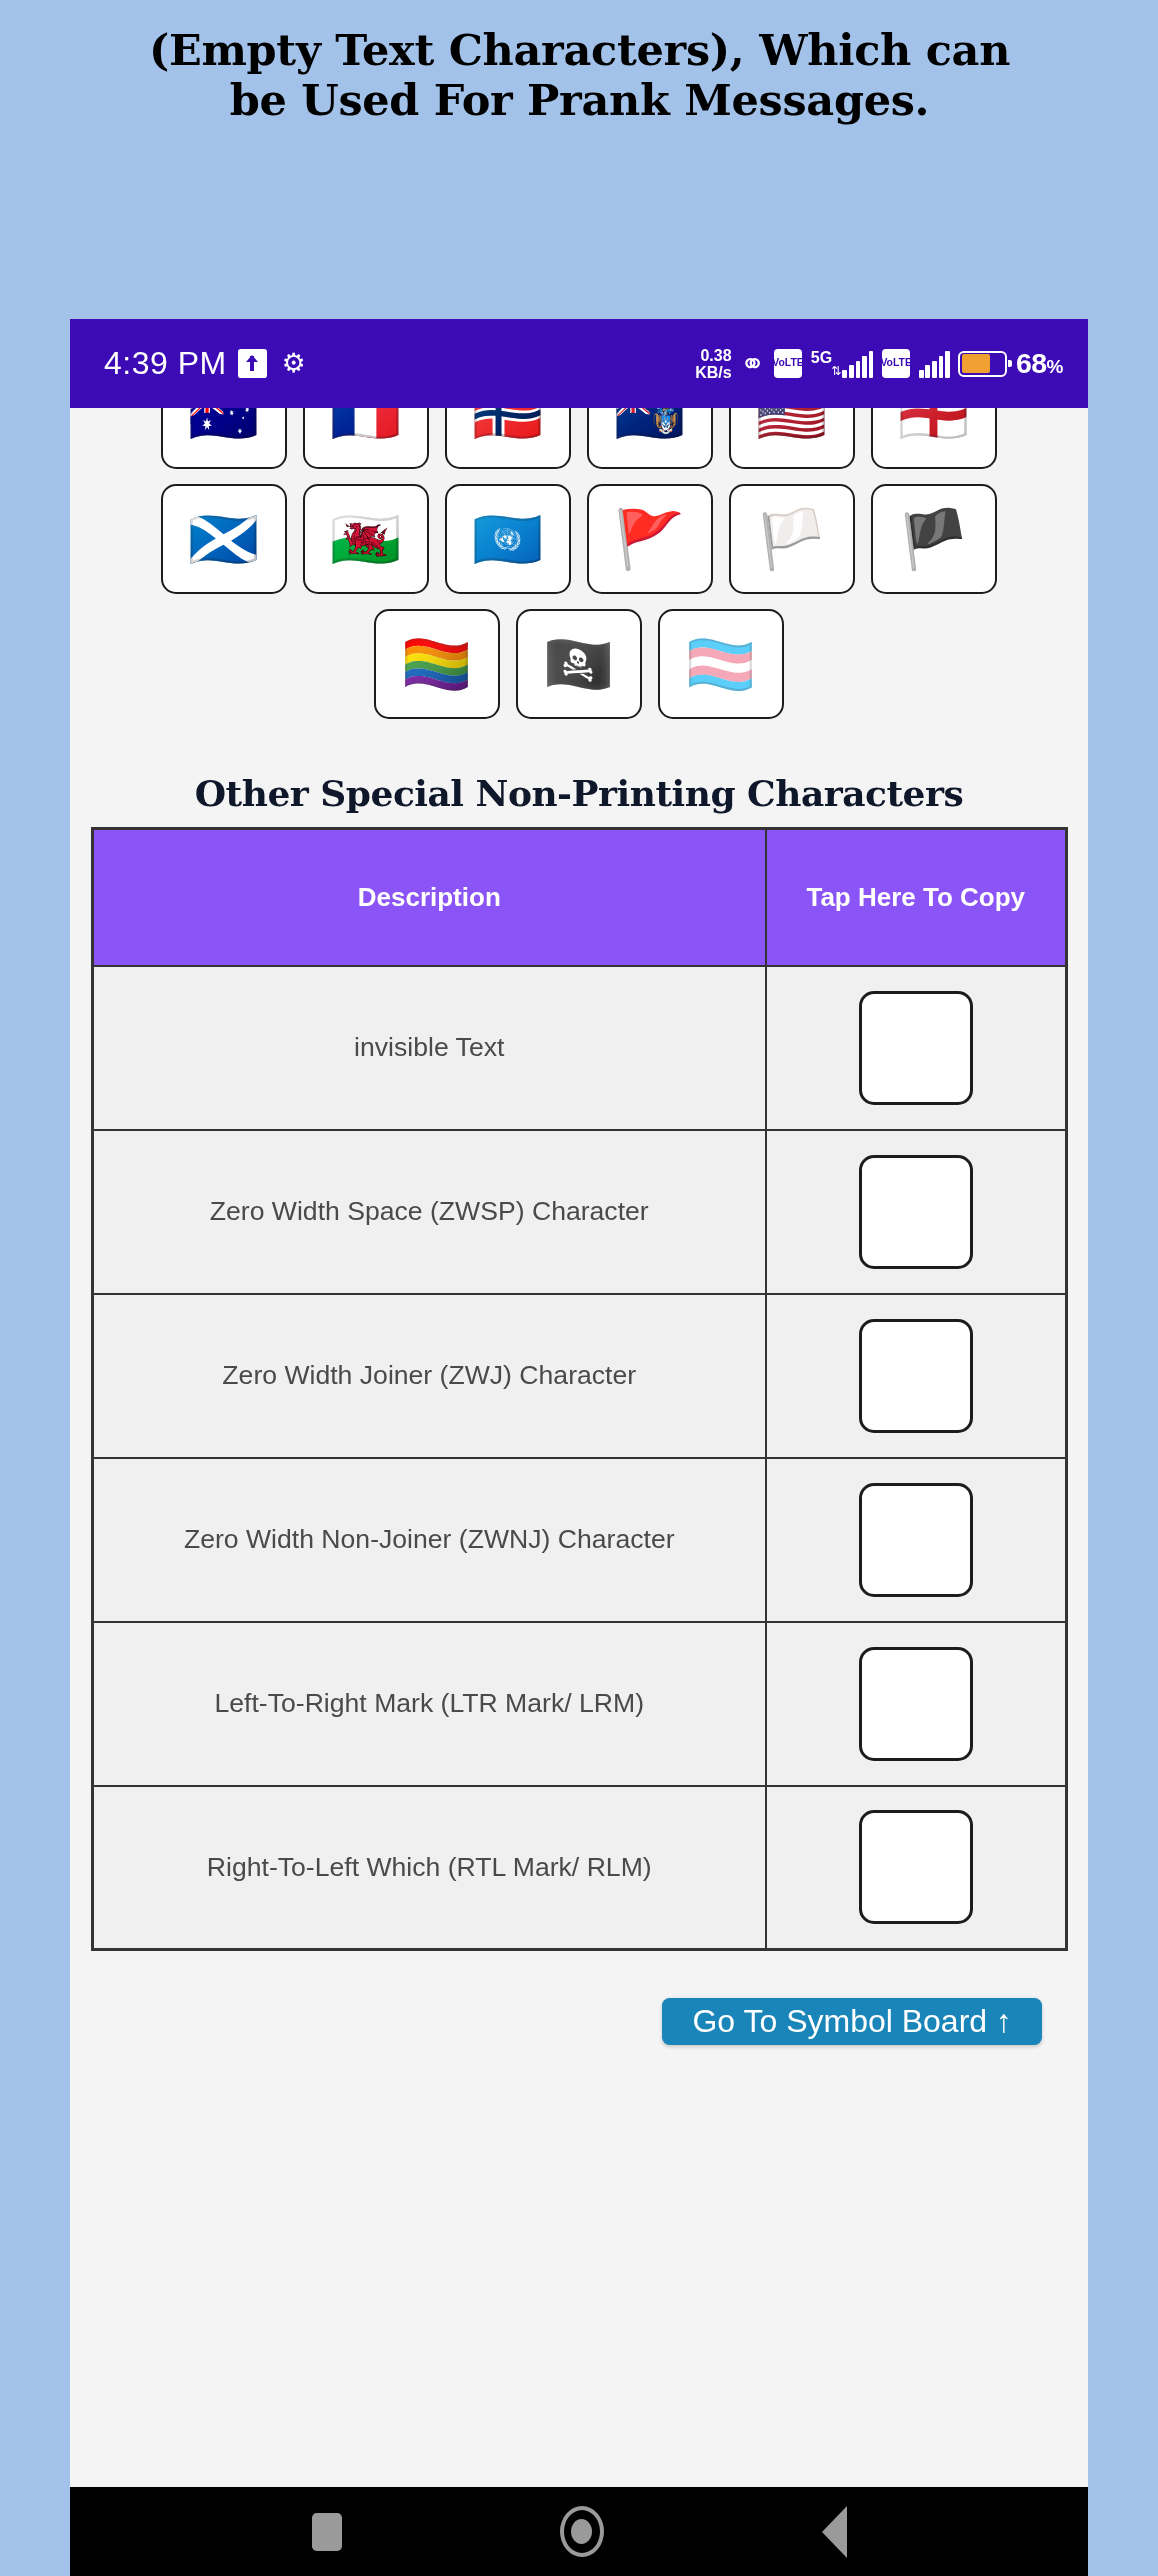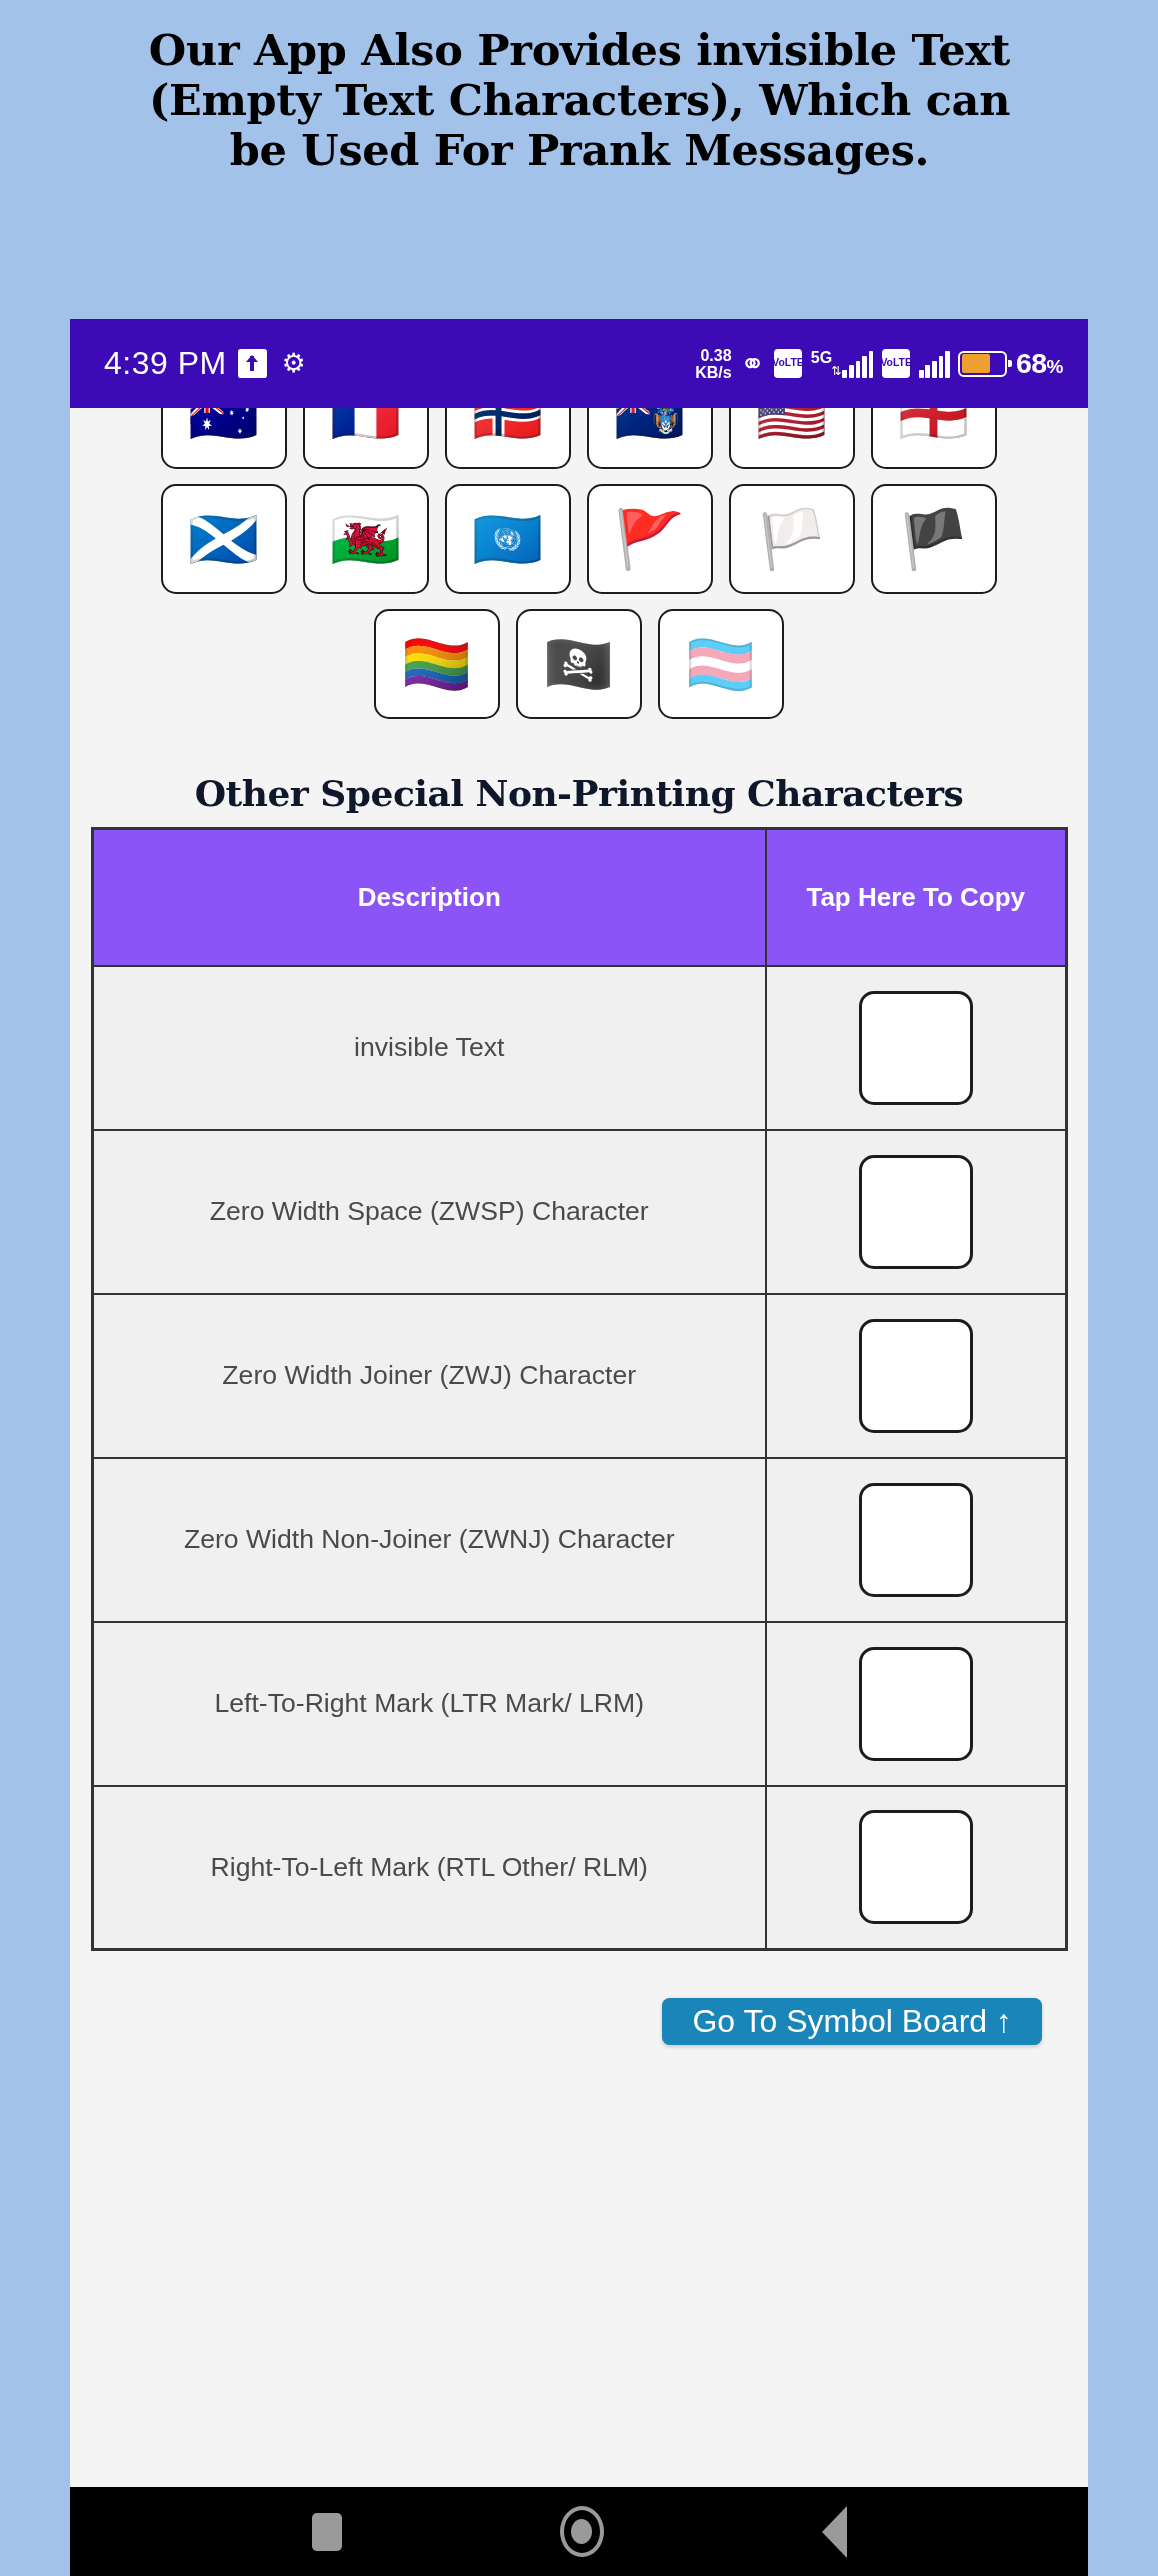--- a/index.html
+++ b/index.html
@@ -340,21 +340,20 @@
     width: 0; height: 0;
     border-top: 26px solid transparent;
     border-bottom: 26px solid transparent;
     border-right: 25px solid #9a9a9a;
   }
 </style>
 </head>
 <body>
 
 <div class="promo-banner">
-  <div class="promo-line">Our App Also Provides invisible Text</div>
   <div class="promo-line">(Empty Text Characters), Which can</div>
   <div class="promo-line">be Used For Prank Messages.</div>
 </div>
 
 <div class="phone">
 
   <div class="statusbar">
     <div class="sb-left">
       <span class="sb-time">4:39 PM</span>
       <span class="sb-upload-icon"></span>
@@ -487,21 +486,21 @@
               <div class="copy-box"></div>
             </td>
         </tr>
         <tr>
           <td class="cell-desc">Left-To-Right Mark (LTR Mark/ LRM)</td>
           <td>
               <div class="copy-box"></div>
             </td>
         </tr>
         <tr>
-          <td class="cell-desc">Right-To-Left Mark (RTL Other/ RLM)</td>
+          <td class="cell-desc">Right-To-Left Which (RTL Mark/ RLM)</td>
           <td>
               <div class="copy-box"></div>
             </td>
         </tr>
       </tbody>
     </table>
 
     <div class="btn-row">
       <button class="symbol-board-btn">Go To Symbol Board ↑</button>
     </div>

